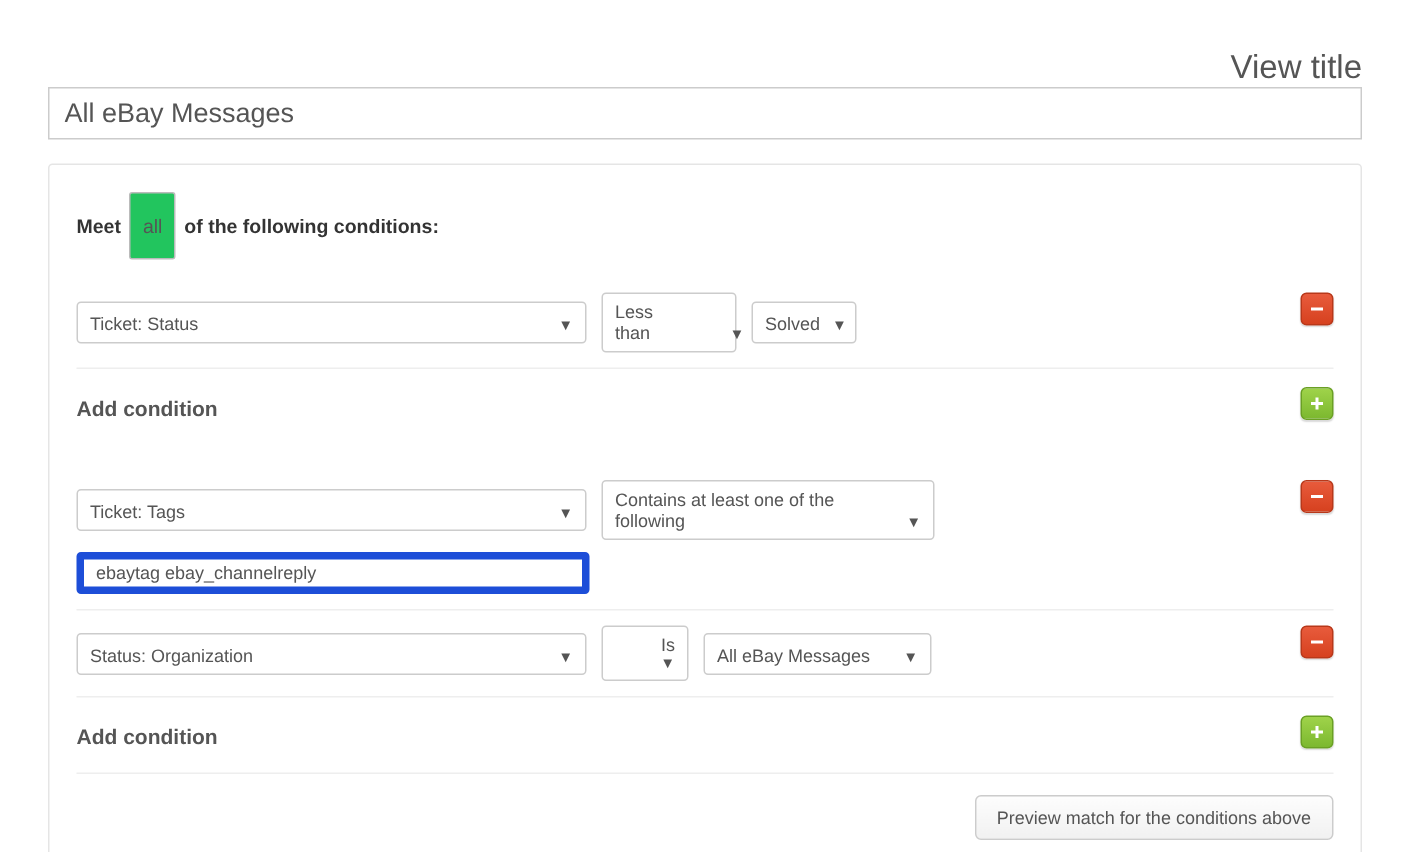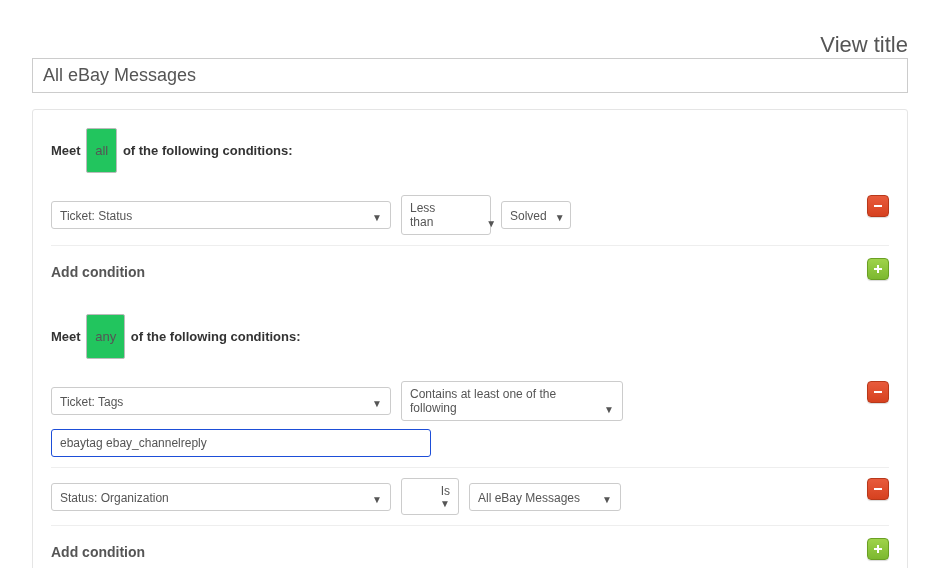--- a/index.html
+++ b/index.html
@@ -81,26 +81,26 @@
       color: #555;
       font-size: 10px;
     }
     .w-field { width: 340px; }
     .w-op { width: 90px; gap: 43px; }
     .w-val { width: 70px; }
     .w-op-wide { width: 222px; }
     .w-op-xs { width: 58px; flex-direction: column; }
     .w-val-wide { width: 152px; }
     .text-input {
-      border: 1px solid #1d4ed8;
+      border: 5px solid #1d4ed8;
       border-radius: 3px;
       padding: 5px 8px;
       font-size: 12px;
       color: #555;
-      width: 380px;
+      width: 342px;
       height: 28px;
       outline: none;
     }
     .icon-btn {
       width: 22px;
       height: 22px;
       border-radius: 4px;
       display: inline-flex;
       align-items: center;
       justify-content: center;
@@ -194,25 +194,20 @@
     <div class="icon-btn add" style="margin-left:auto">
       <svg width="12" height="12" viewBox="0 0 12 12">
           <rect x="5" y="2" width="2" height="8" fill="#fff"></rect>
           <rect x="2" y="5" width="8" height="2" fill="#fff"></rect>
         </svg>
     </div>
   </div>
 
   <div class="spacer-between"></div>
 
-  <div class="meet-line">
-    <span>Meet</span>
-    <span class="meet-chip">any</span>
-    <span>of the following conditions:</span>
-  </div>
 
   <div class="cond-row first-in-group">
     <div class="cond-inputs">
       <div class="faux-select w-field">
         <span>Ticket: Tags</span>
         <span class="caret">▼</span>
       </div>
       <div class="faux-select w-op-wide">
         <span>Contains at least one of the following</span>
         <span class="caret">▼</span>
@@ -253,17 +248,20 @@
   <div class="add-row">
     <span class="add-label">Add condition</span>
     <div class="icon-btn add" style="margin-left:auto">
       <svg width="12" height="12" viewBox="0 0 12 12">
           <rect x="5" y="2" width="2" height="8" fill="#fff"></rect>
           <rect x="2" y="5" width="8" height="2" fill="#fff"></rect>
         </svg>
     </div>
   </div>
 
+  <div class="preview-row">
+    <button class="preview-btn">Preview match for the conditions above</button>
+  </div>
 
 </div>
 
 
 
 
 </body></html>

